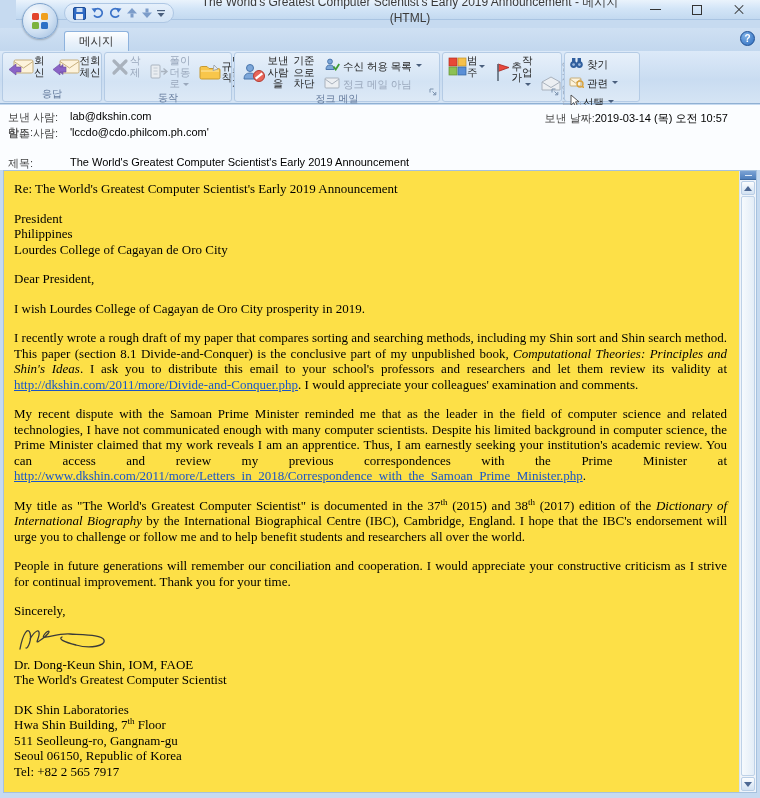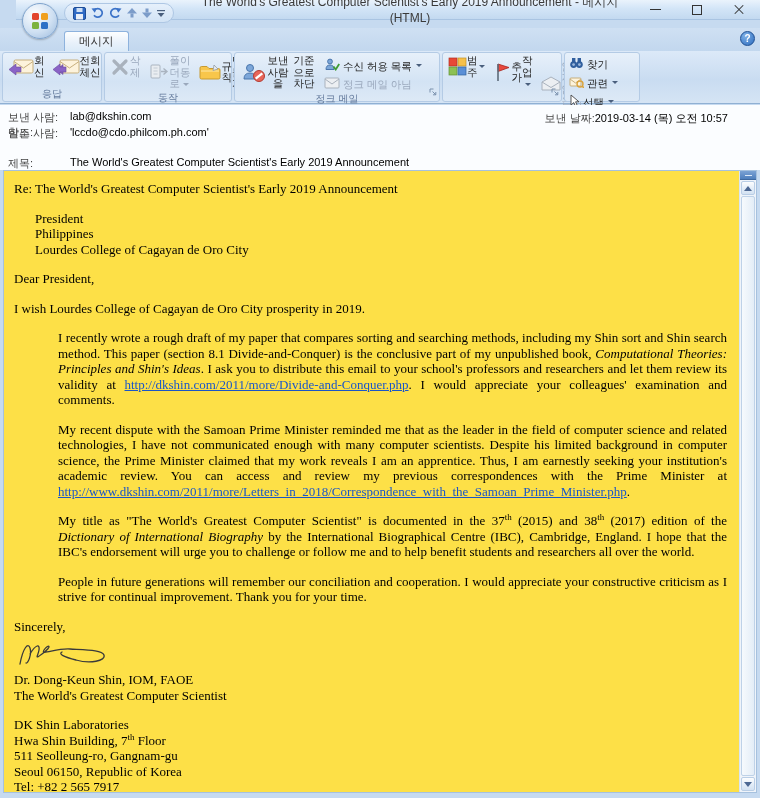--- a/index.html
+++ b/index.html
@@ -67,25 +67,25 @@
   .hdr-label { width:62px; color:#444; }
   .hdr-value { color:#000; }
   .sent-row { position:absolute; right:32px; top:6px; display:flex; gap:0; }
 
   
   .msg-body { position:absolute; top:170px; left:3px; right:3px; bottom:5px;
     background:#fde047; border:1px solid #a6c1de; }
   .body-text { position:absolute; top:0; left:0; right:17px; bottom:0; overflow:hidden;
     padding:10px 12px 0 10px; font-family:"Liberation Serif", serif; font-size:13px; line-height:15.5px; color:#000; }
   .body-text p { margin-bottom:14px; }
-  .j { text-align:justify;margin-left:44px; }
+  .j { text-align:justify; }
   a.lnk { color:#1a56c8; text-decoration:underline; cursor:pointer; }
   .it { font-style:italic; }
   sup { font-size:9px; line-height:0; }
-  .addr div { line-height:15.5px;margin-left:21px; }
+  .addr div { line-height:15.5px; }
   .contact div { line-height:15.5px; }
   .bold { font-weight:bold; }
   .sig-img { margin:2px 0 2px 0; display:block; }
 
   
   .vscroll { position:absolute; top:0; right:0; bottom:0; width:17px; background:#eff4fa; border-left:1px solid #d8e4f1; }
   .split-btn { position:absolute; top:0; left:0; right:0; height:9px;
     background:linear-gradient(#7ba2d4,#4f7fbd); border-bottom:1px solid #3f699f; display:flex; align-items:center; justify-content:center; }
   .split-btn i { width:7px; height:1px; background:#dce9f7; }
   .sbtn { position:absolute; left:1px; right:1px; height:14px;

